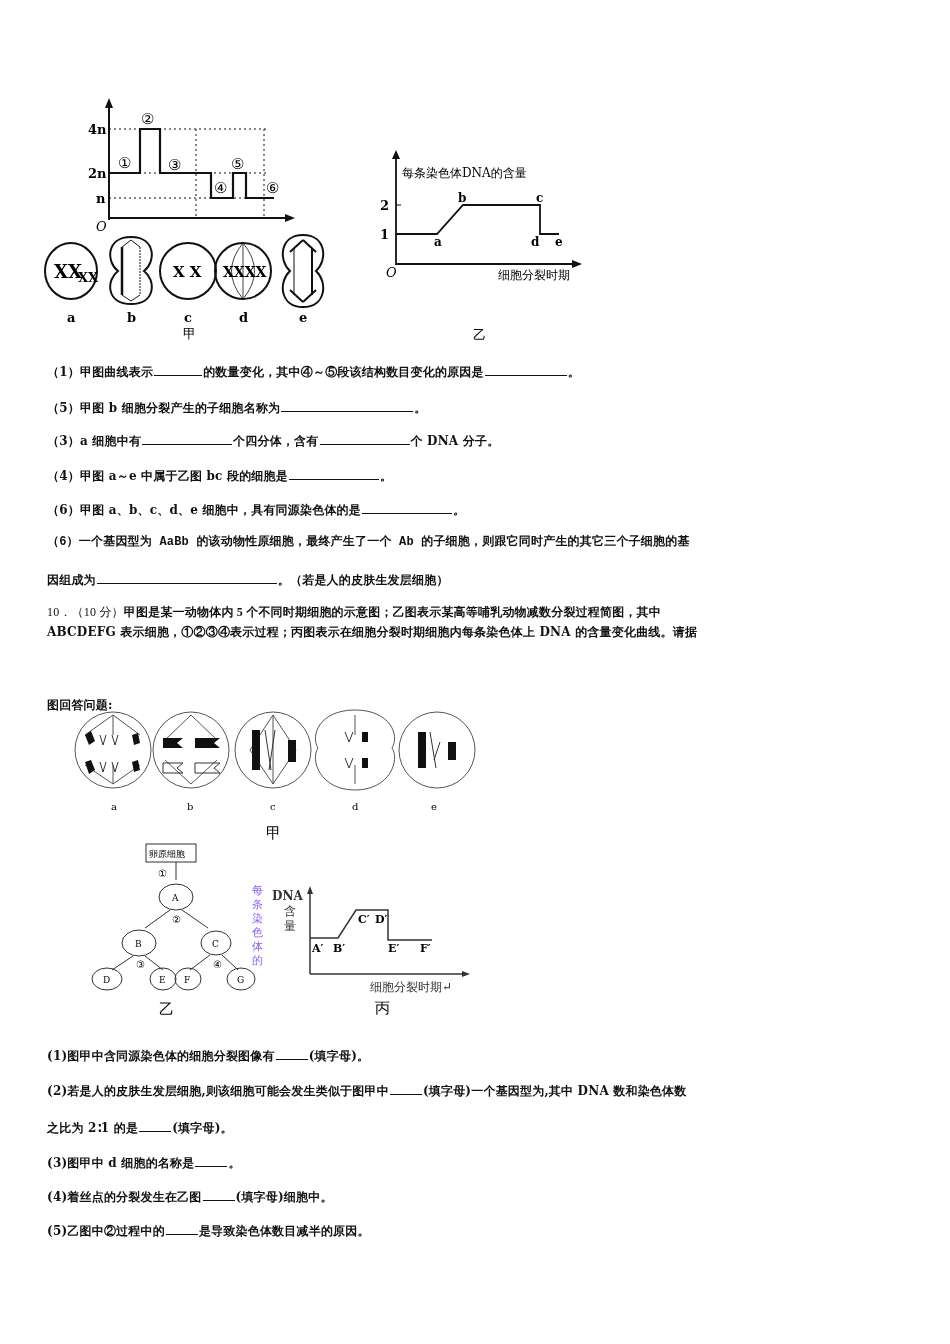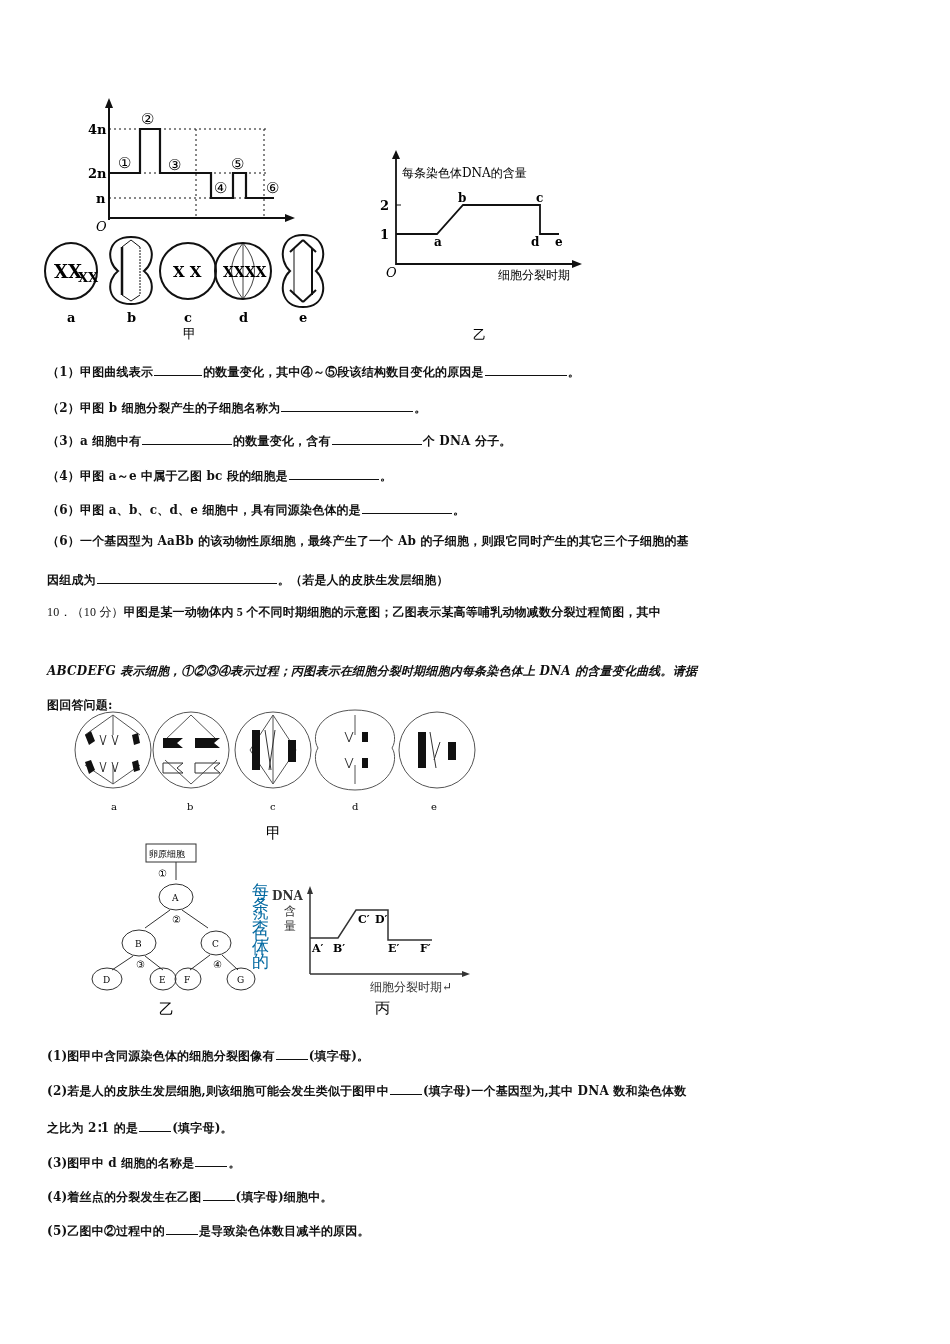--- a/index.html
+++ b/index.html
@@ -98,42 +98,42 @@
   <text x="185" y="96" font-size="12" font-weight="bold">e</text>
   <text x="16" y="127" font-size="13" font-style="italic">O</text>
   <text x="128" y="129" font-size="12">细胞分裂时期</text>
   <text x="103" y="189" font-size="13">乙</text>
 </svg>
 
 <div class="line" style="top:361px;">
   <span>（1）甲图曲线表示</span><span class="blank" style="width:48px"></span><span>的数量变化，其中④～⑤段该结构数目变化的原因是</span><span class="blank" style="width:82px"></span><span>。</span>
 </div>
 <div class="line" style="top:397px;">
-  <span>（2）甲图 b 细胞分裂产生的子细胞名称为</span><span class="blank" style="width:132px"></span><span>。</span>
+  <span>（5）甲图 b 细胞分裂产生的子细胞名称为</span><span class="blank" style="width:132px"></span><span>。</span>
 </div>
 <div class="line" style="top:430px;">
-  <span>（3）a 细胞中有</span><span class="blank" style="width:90px"></span><span>的数量变化，含有</span><span class="blank" style="width:90px"></span><span>个 DNA 分子。</span>
+  <span>（3）a 细胞中有</span><span class="blank" style="width:90px"></span><span>个四分体，含有</span><span class="blank" style="width:90px"></span><span>个 DNA 分子。</span>
 </div>
 <div class="line" style="top:465px;">
   <span>（4）甲图 a～e 中属于乙图 bc 段的细胞是</span><span class="blank" style="width:90px"></span><span>。</span>
 </div>
 <div class="line" style="top:499px;">
   <span>（6）甲图 a、b、c、d、e 细胞中，具有同源染色体的是</span><span class="blank" style="width:90px"></span><span>。</span>
 </div>
-<div class="line" style="top:533px;">
+<div class="line" style="top:533px;font-family:Liberation Mono, monospace;">
   <span>（6）一个基因型为 AaBb 的该动物性原细胞，最终产生了一个 Ab 的子细胞，则跟它同时产生的其它三个子细胞的基</span>
 </div>
 <div class="line" style="top:569px;">
   <span>因组成为</span><span class="blank" style="width:180px"></span><span>。（若是人的皮肤生发层细胞）</span>
 </div>
 
 <div class="line" style="top:604px;font-family:Liberation Serif, serif;">
   <span class="plain">10．</span><span class="plain">（10 分）</span><span>甲图是某一动物体内 5 个不同时期细胞的示意图；乙图表示某高等哺乳动物减数分裂过程简图，其中</span>
 </div>
-<div class="line" style="top:663px;font-style:italic;">
+<div class="line" style="top:624px;">
   <span>ABCDEFG 表示细胞，①②③④表示过程；丙图表示在细胞分裂时期细胞内每条染色体上 DNA 的含量变化曲线。请据</span>
 </div>
 <div class="line" style="top:697px;">
   <span>图回答问题:</span>
 </div>
 
 <svg class="abs" style="left:60px;top:700px;" width="440" height="145" viewBox="0 0 440 145">
   <g stroke="#555" fill="none" stroke-width="1">
     <circle cx="53" cy="50" r="38"></circle>
     <circle cx="131" cy="50" r="38"></circle>
@@ -192,21 +192,21 @@
   <text x="23" y="143" font-size="9">D</text>
   <ellipse cx="83" cy="139" rx="13" ry="11" fill="none" stroke="#333"></ellipse>
   <text x="79" y="143" font-size="9">E</text>
   <ellipse cx="108" cy="139" rx="13" ry="11" fill="none" stroke="#333"></ellipse>
   <text x="104" y="143" font-size="9">F</text>
   <ellipse cx="161" cy="139" rx="14" ry="11" fill="none" stroke="#333"></ellipse>
   <text x="157" y="143" font-size="9">G</text>
   <text x="79" y="174" font-size="15" font-family="DejaVu Sans, sans-serif">乙</text>
 </svg>
 
-<div class="abs" style="left:252px;top:884px;width:14px;font-size:17px;line-height:14px;color:#0369a1;word-break:break-all;">每条染色体的</div>
+<div class="abs" style="left:252px;top:884px;width:14px;font-size:11px;line-height:14px;color:#8b5cf6;word-break:break-all;">每条染色体的</div>
 <svg class="abs" style="left:270px;top:870px;" width="220" height="150" viewBox="0 0 220 150">
   <text x="2" y="30" font-size="12" font-weight="bold" fill="#333">DNA</text>
   <text x="14" y="45" font-size="12" fill="#333">含</text>
   <text x="14" y="60" font-size="12" fill="#333">量</text>
   <line x1="40" y1="104" x2="40" y2="20" stroke="#333" stroke-width="1.5"></line>
   <polygon points="40,16 37,24 43,24" fill="#333"></polygon>
   <line x1="40" y1="104" x2="195" y2="104" stroke="#333" stroke-width="1.5"></line>
   <polygon points="200,104 192,101 192,107" fill="#333"></polygon>
   <polyline points="40,68 68,68 86,40 118,40 118,70 162,70" fill="none" stroke="#333" stroke-width="1.5"></polyline>
   <text x="42" y="82" font-size="11" font-weight="bold">A′</text>

